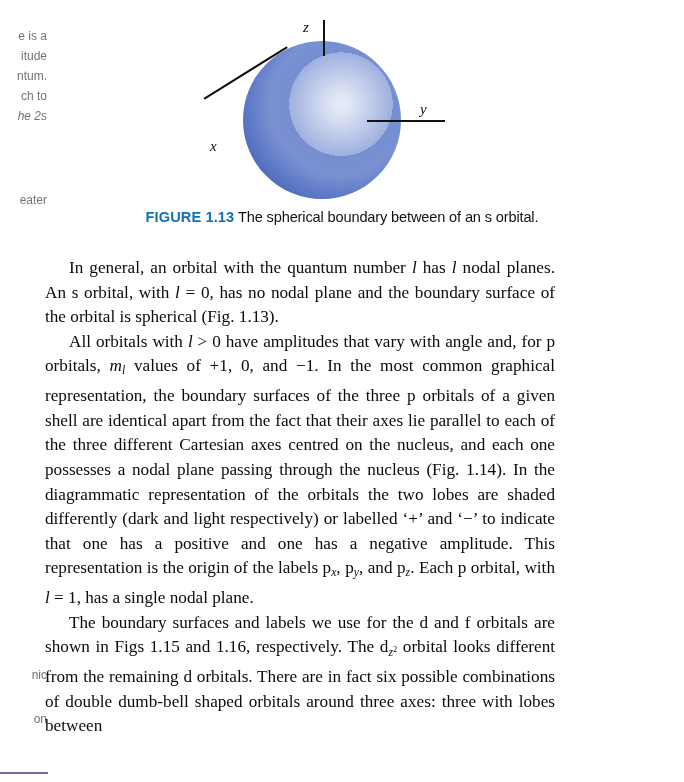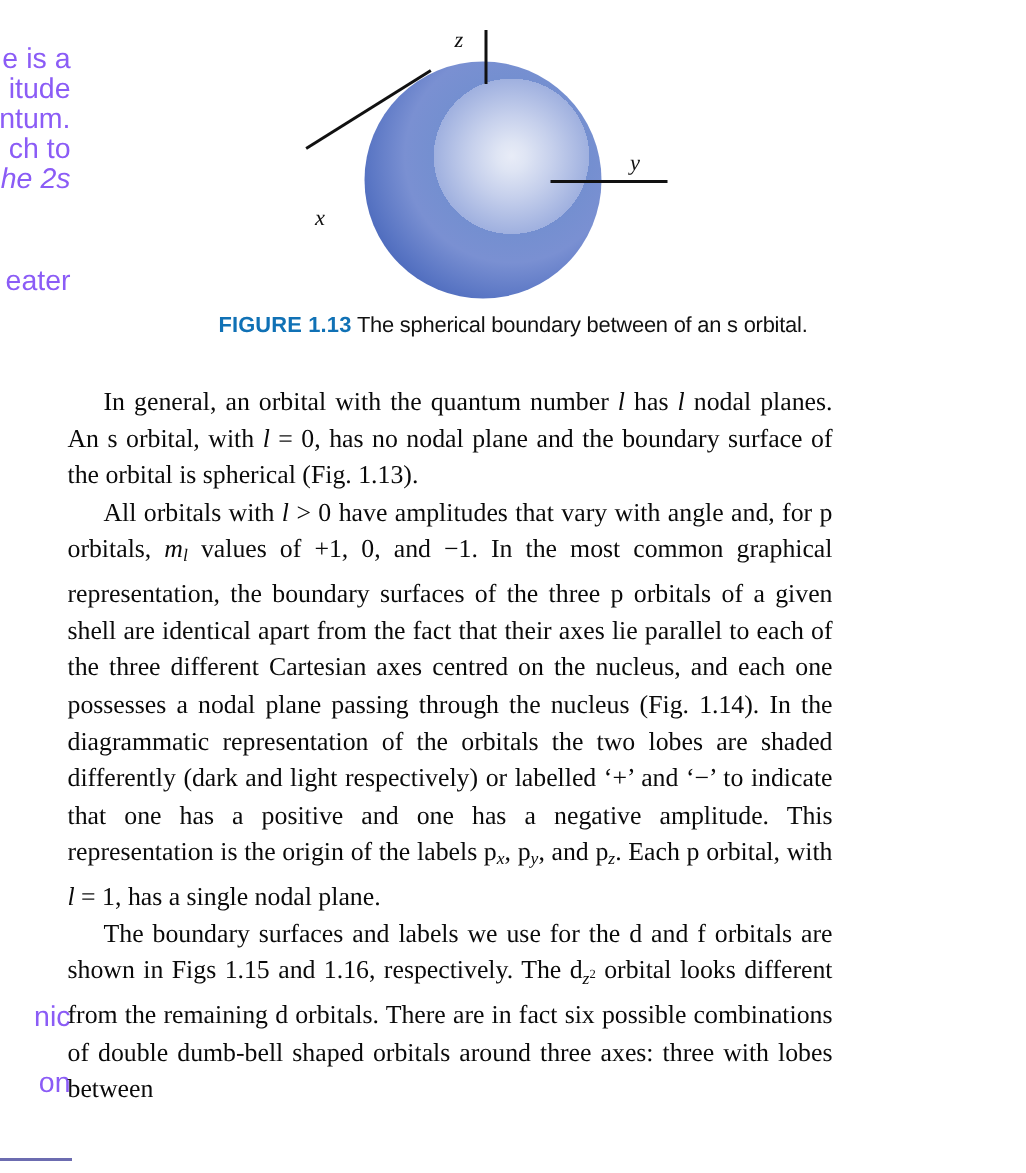--- a/index.html
+++ b/index.html
@@ -22,23 +22,23 @@
     left: 0;
     top: 0;
     width: 52px;
     height: 782px;
   }
   .margin-frag {
     position: absolute;
     right: 5px;
     white-space: nowrap;
     font-family: "Liberation Sans", sans-serif;
-    font-size: 19px;
+    font-size: 12px;
     line-height: 1;
-    color: #8b5cf6;
+    color: #737373;
     text-align: center;
   }
 
   
   #figure-block {
     position: absolute;
     left: 0;
     top: 0;
     width: 684px;
     height: 240px;
@@ -166,21 +166,21 @@
 </style>
 </head>
 <body>
 
 <div id="margin-column">
   <div class="margin-frag" style="top:30px;">e is a</div>
   <div class="margin-frag" style="top:50px;">itude</div>
   <div class="margin-frag" style="top:70px;">ntum.</div>
   <div class="margin-frag" style="top:90px;">ch to</div>
   <div class="margin-frag" style="top:110px;font-style:italic;">he 2s</div>
-  <div class="margin-frag" style="top:178px;">eater</div>
+  <div class="margin-frag" style="top:194px;">eater</div>
   <div class="margin-frag" style="top:669px;">nic</div>
   <div class="margin-frag" style="top:713px;">on</div>
 </div>
 
 <div id="figure-block">
 
   <div id="orbital-figure">
 
     <div id="s-orbital-sphere"></div>
 

